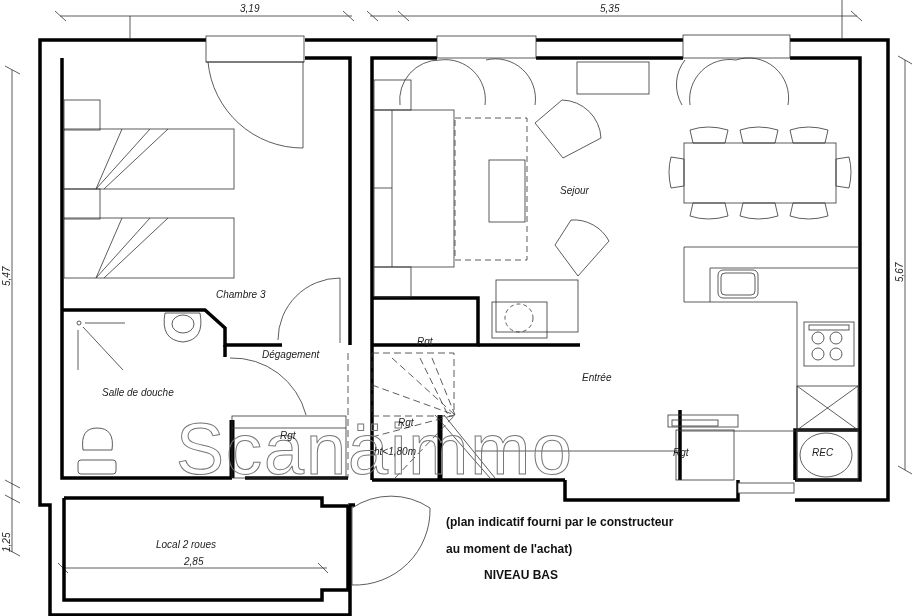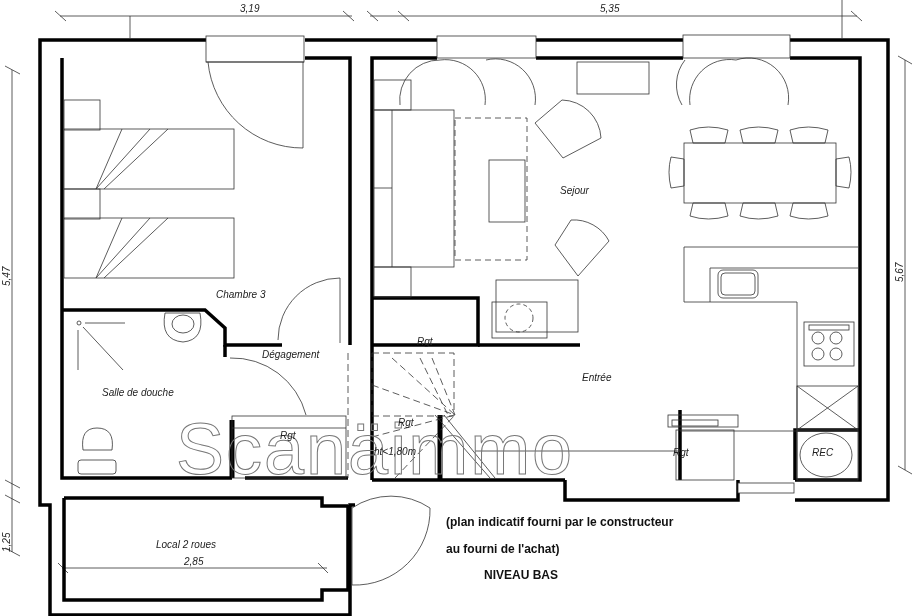--- a/index.html
+++ b/index.html
@@ -202,14 +202,14 @@
 
   <text class="dim" x="240" y="12">3,19</text>
   <text class="dim" x="600" y="12">5,35</text>
   <text class="dim" x="184" y="565">2,85</text>
   <text class="dim" transform="translate(10,286) rotate(-90)">5,47</text>
   <text class="dim" transform="translate(10,552) rotate(-90)">1,25</text>
   <text class="dim" transform="translate(903,282) rotate(-90)">5,67</text>
 </svg>
 
 <div class="note" id="note1">(plan indicatif fourni par le constructeur</div>
-<div class="note" id="note2">au fourni de l'achat)</div>
+<div class="note" id="note2">au moment de l'achat)</div>
 <div class="note" id="note3">NIVEAU BAS</div>
 
 </body></html>

